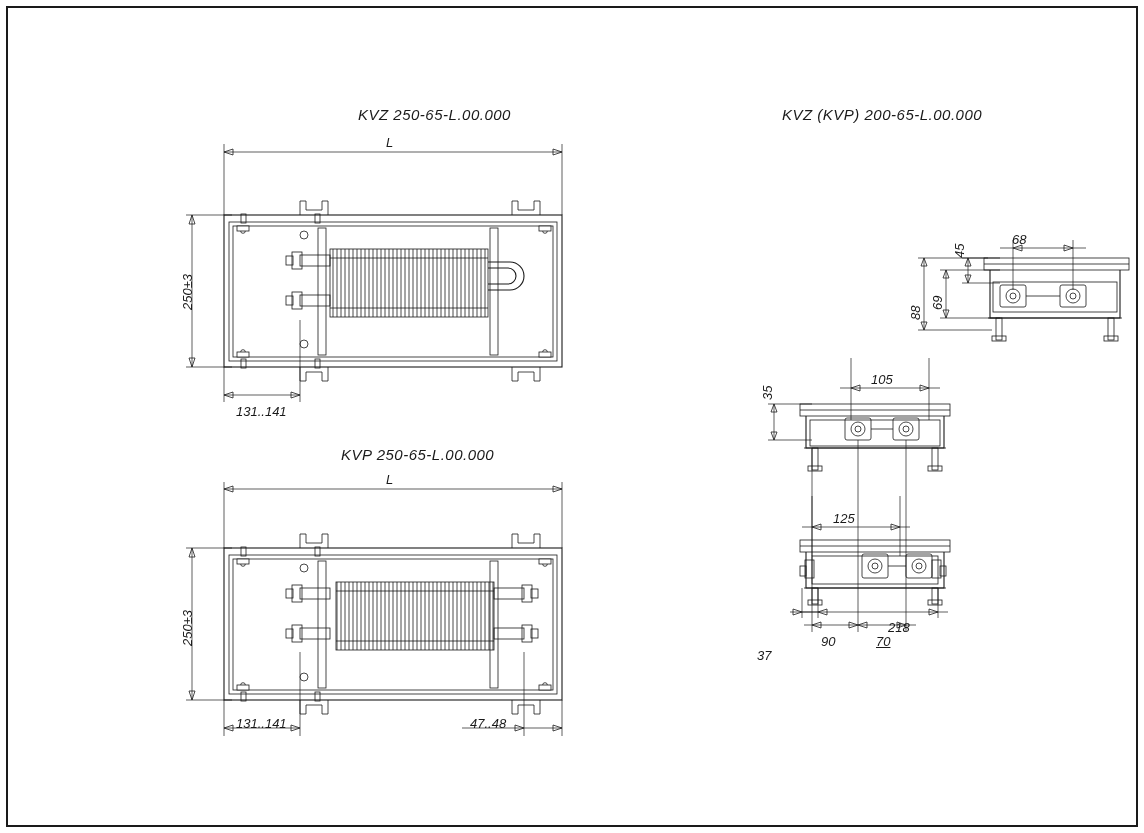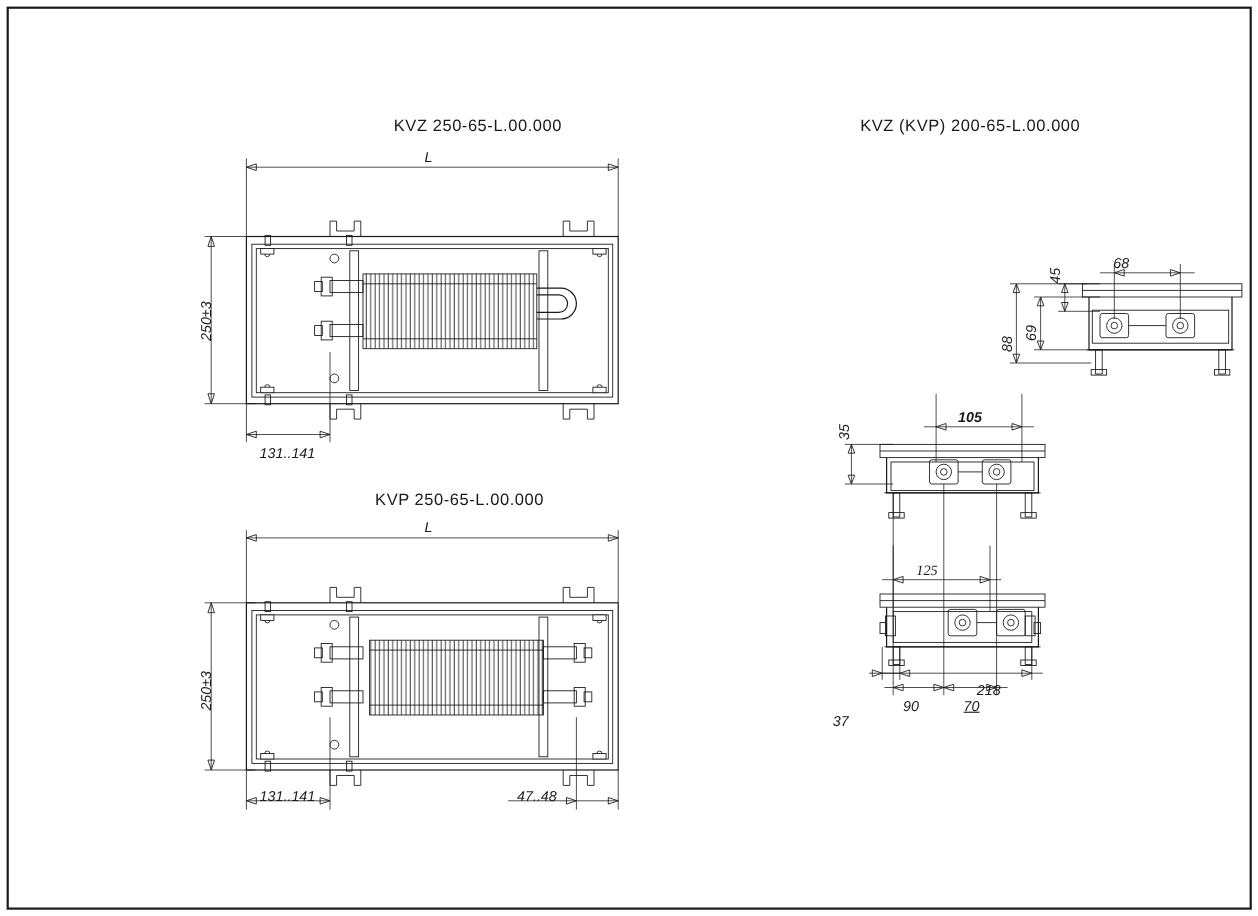--- a/index.html
+++ b/index.html
@@ -21,20 +21,21 @@
     position: absolute;
     left: 6px;
     top: 6px;
     width: 1132px;
     height: 821px;
     border: 2px solid #1a1a1a;
     box-sizing: border-box;
   }
   .title {
     position: absolute;
+    font-style: italic;
     font-size: 15px;
     color: #1a1a1a;
     white-space: nowrap;
     letter-spacing: 0.5px;
   }
   .dimtext {
     position: absolute;
     font-style: italic;
     font-size: 13px;
     color: #1a1a1a;
@@ -76,25 +77,25 @@
   <div class="dimtext vert" style="left:180px; top:646px;">250±3</div>
   <div class="dimtext" style="left:236px; top:716px;">131..141</div>
   <div class="dimtext" style="left:470px; top:716px;">47..48</div>
 
   <div class="dimtext vert" style="left:908px; top:320px;">88</div>
   <div class="dimtext vert" style="left:930px; top:310px;">69</div>
   <div class="dimtext vert" style="left:952px; top:258px;">45</div>
   <div class="dimtext" style="left:1012px; top:232px;">68</div>
 
   <div class="dimtext vert" style="left:760px; top:400px;">35</div>
-  <div class="dimtext" style="left:871px; top:372px;font-weight:bold;">105</div>
+  <div class="dimtext" style="left:871px; top:372px;">105</div>
   <div class="dimtext" style="left:821px; top:634px;">90</div>
   <div class="dimtext" style="left:876px; top:634px;text-decoration:underline;">70</div>
 
-  <div class="dimtext" style="left:833px; top:511px;font-family:Liberation Serif, serif;">125</div>
+  <div class="dimtext" style="left:833px; top:511px;">125</div>
   <div class="dimtext" style="left:757px; top:648px;">37</div>
   <div class="dimtext" style="left:868px; top:620px;padding-left:20px;">218</div>
 
   <svg class="layer" viewBox="0 0 1144 833">
 
     <defs>
       <pattern id="finpat" x="0" y="0" width="4" height="10" patternUnits="userSpaceOnUse">
         <line x1="1" y1="0" x2="1" y2="10" stroke="#1a1a1a" stroke-width="0.8"></line>
       </pattern>
       <pattern id="finpat2" x="0" y="0" width="4" height="10" patternUnits="userSpaceOnUse">

